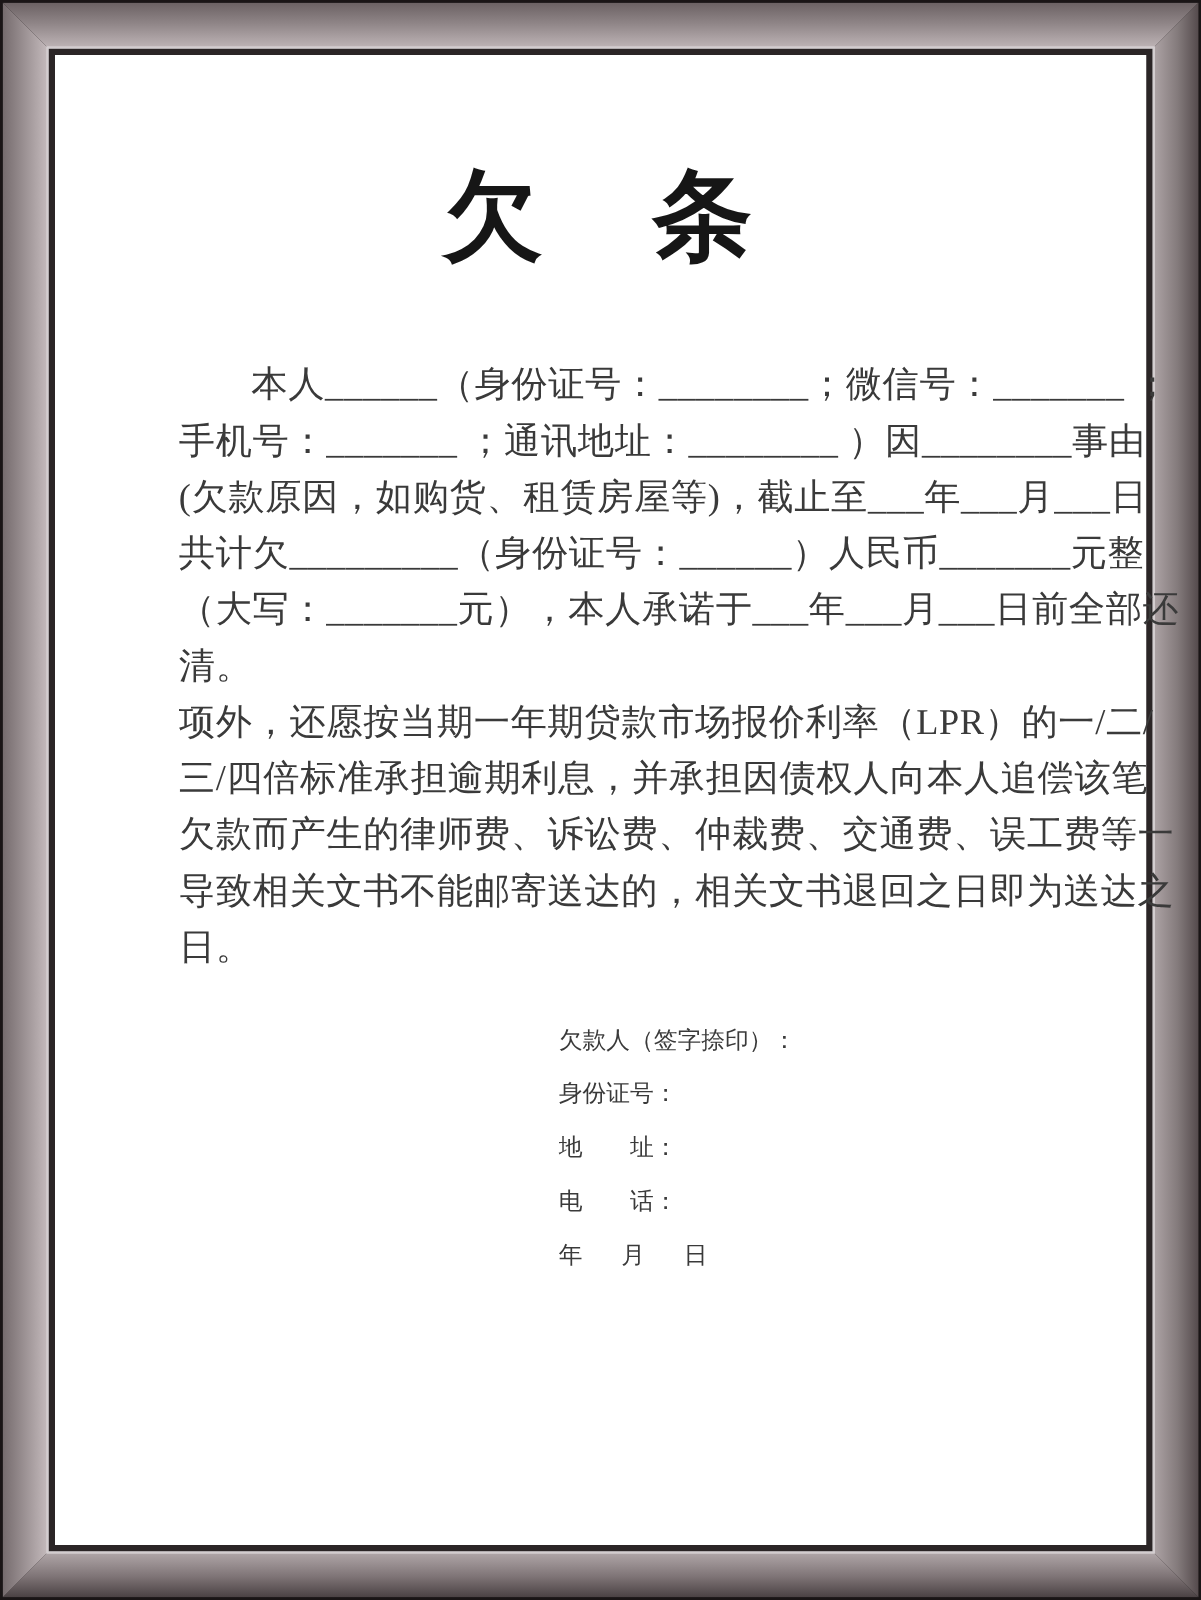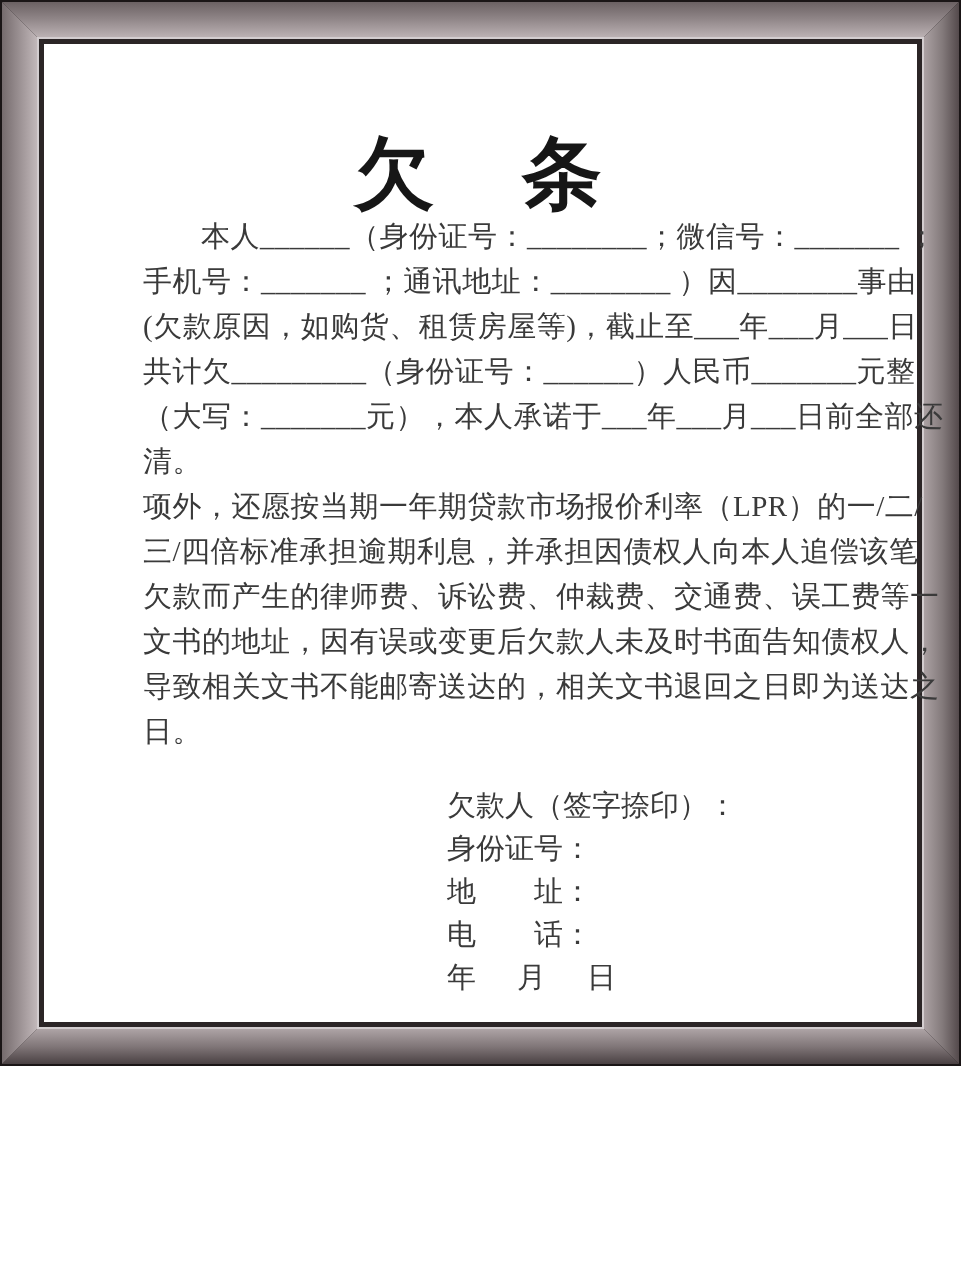--- a/index.html
+++ b/index.html
@@ -3,21 +3,21 @@
 <meta charset="utf-8">
 <style>
   html, body { margin: 0; padding: 0; }
   body {
     width: 961px; height: 1280px;
     font-family: "Liberation Serif", "DejaVu Serif", serif;
     background: #ffffff;
   }
   .frame {
     position: relative;
-    width: 961px; height: 1066px;
+    width: 961px; height: 1280px;
     background: #1a1516;
     box-sizing: border-box;
     overflow: hidden;
   }
   
   .band { position: absolute; inset: 2px; }
   .band-top, .band-bottom, .band-left, .band-right { position: absolute; }
   .band-top {
     top: 0; left: 0; right: 0; height: 37px;
     background: linear-gradient(to bottom, #6b6163 0%, #8f8587 45%, #c0b6b8 100%);
@@ -51,35 +51,36 @@
   .doc-title {
     margin: 42px 40px 0 0;
     text-align: center;
     font-size: 80px;
     line-height: 80px;
     font-weight: bold;
     color: #161616;
     letter-spacing: 4px;
   }
   .doc-body {
+    margin-top: 72px;
     color: #3a3a3a;
   }
   .line {
     font-size: 29px;
     line-height: 45px;
     white-space: nowrap;
     letter-spacing: 0.5px;
   }
   .line.first { text-indent: 58px; }
   .signature {
     margin: 30px 0 0 304px;
     color: #3a3a3a;
   }
   .sig-line {
-    font-size: 29px;
+    font-size: 19px;
     line-height: 43px;
     white-space: nowrap;
   }
   .date-line {
     letter-spacing: 6px;
   }
 </style>
 </head>
 <body>
 
@@ -101,21 +102,20 @@
         <div class="line">(欠款原因，如购货、租赁房屋等)，截止至___年___月___日</div>
         <div class="line">共计欠_________（身份证号：______）人民币_______元整</div>
         <div class="line">（大写：_______元），本人承诺于___年___月___日前全部还</div>
         <div class="line">清。</div>
       </div>
 
       <div>
         <div class="line">项外，还愿按当期一年期贷款市场报价利率（LPR）的一/二/</div>
         <div class="line">三/四倍标准承担逾期利息，并承担因债权人向本人追偿该笔</div>
         <div class="line">欠款而产生的律师费、诉讼费、仲裁费、交通费、误工费等一</div>
-        <div class="line">文书的地址，因有误或变更后欠款人未及时书面告知债权人，</div>
         <div class="line">导致相关文书不能邮寄送达的，相关文书退回之日即为送达之</div>
         <div class="line">日。</div>
       </div>
     </div>
 
     <div class="signature">
       <div class="sig-line">欠款人（签字捺印）：</div>
       <div class="sig-line">身份证号：</div>
       <div class="sig-line">地　　址：</div>
       <div class="sig-line">电　　话：</div>

